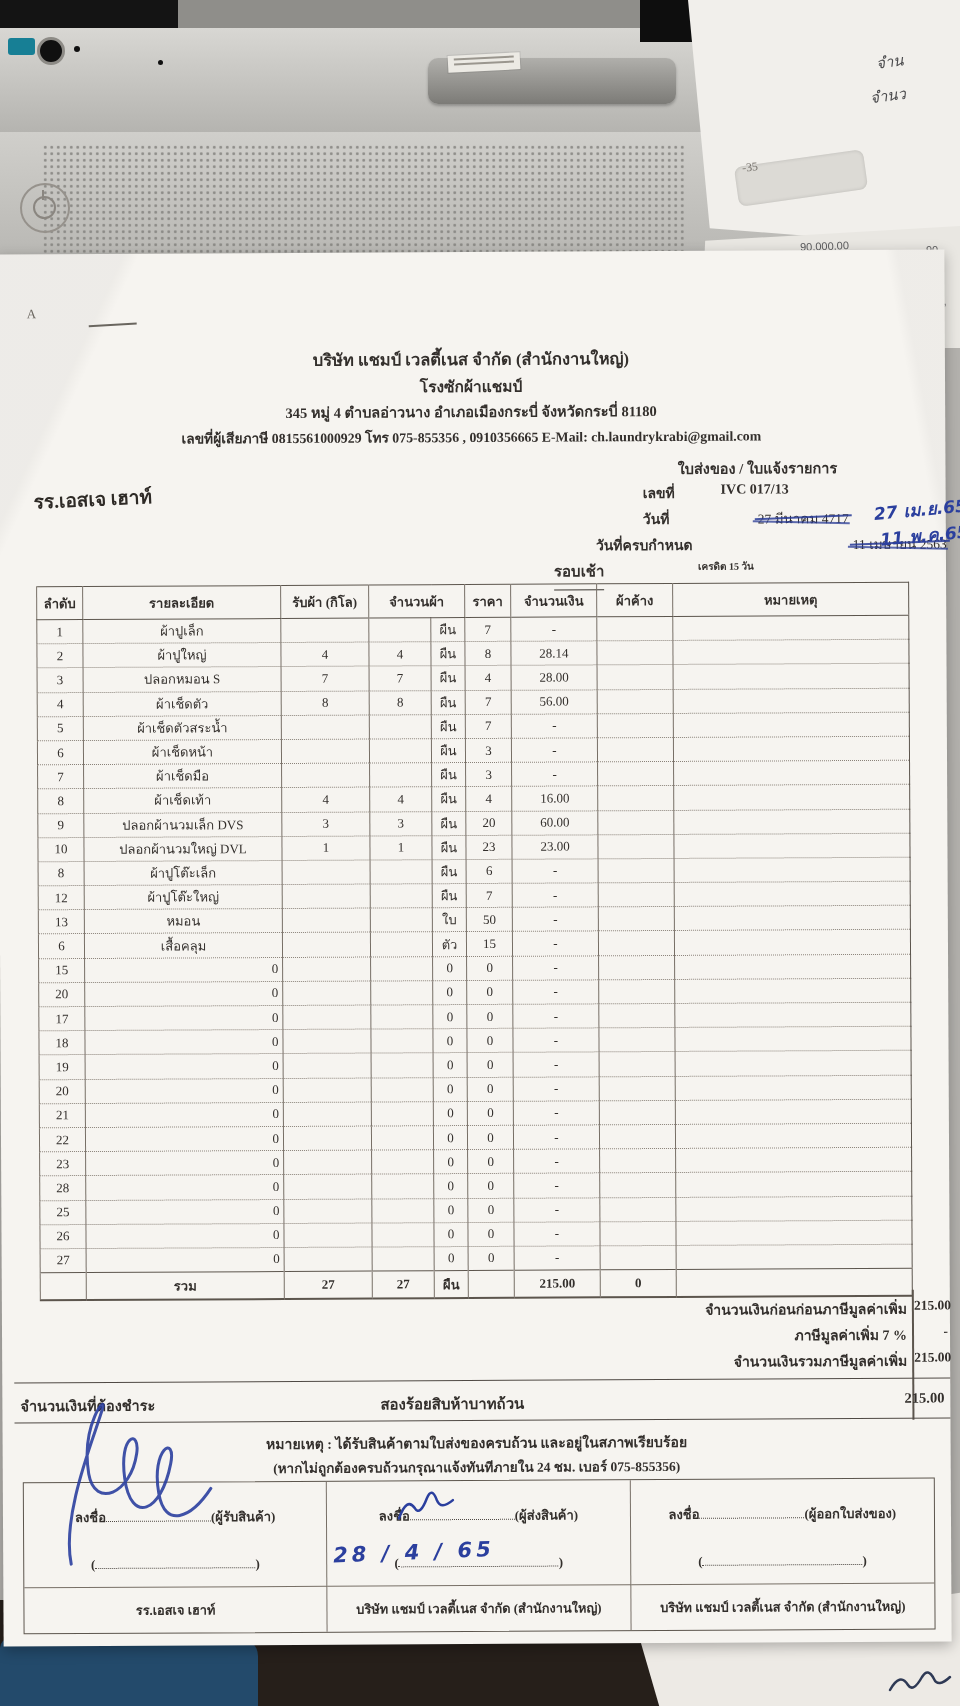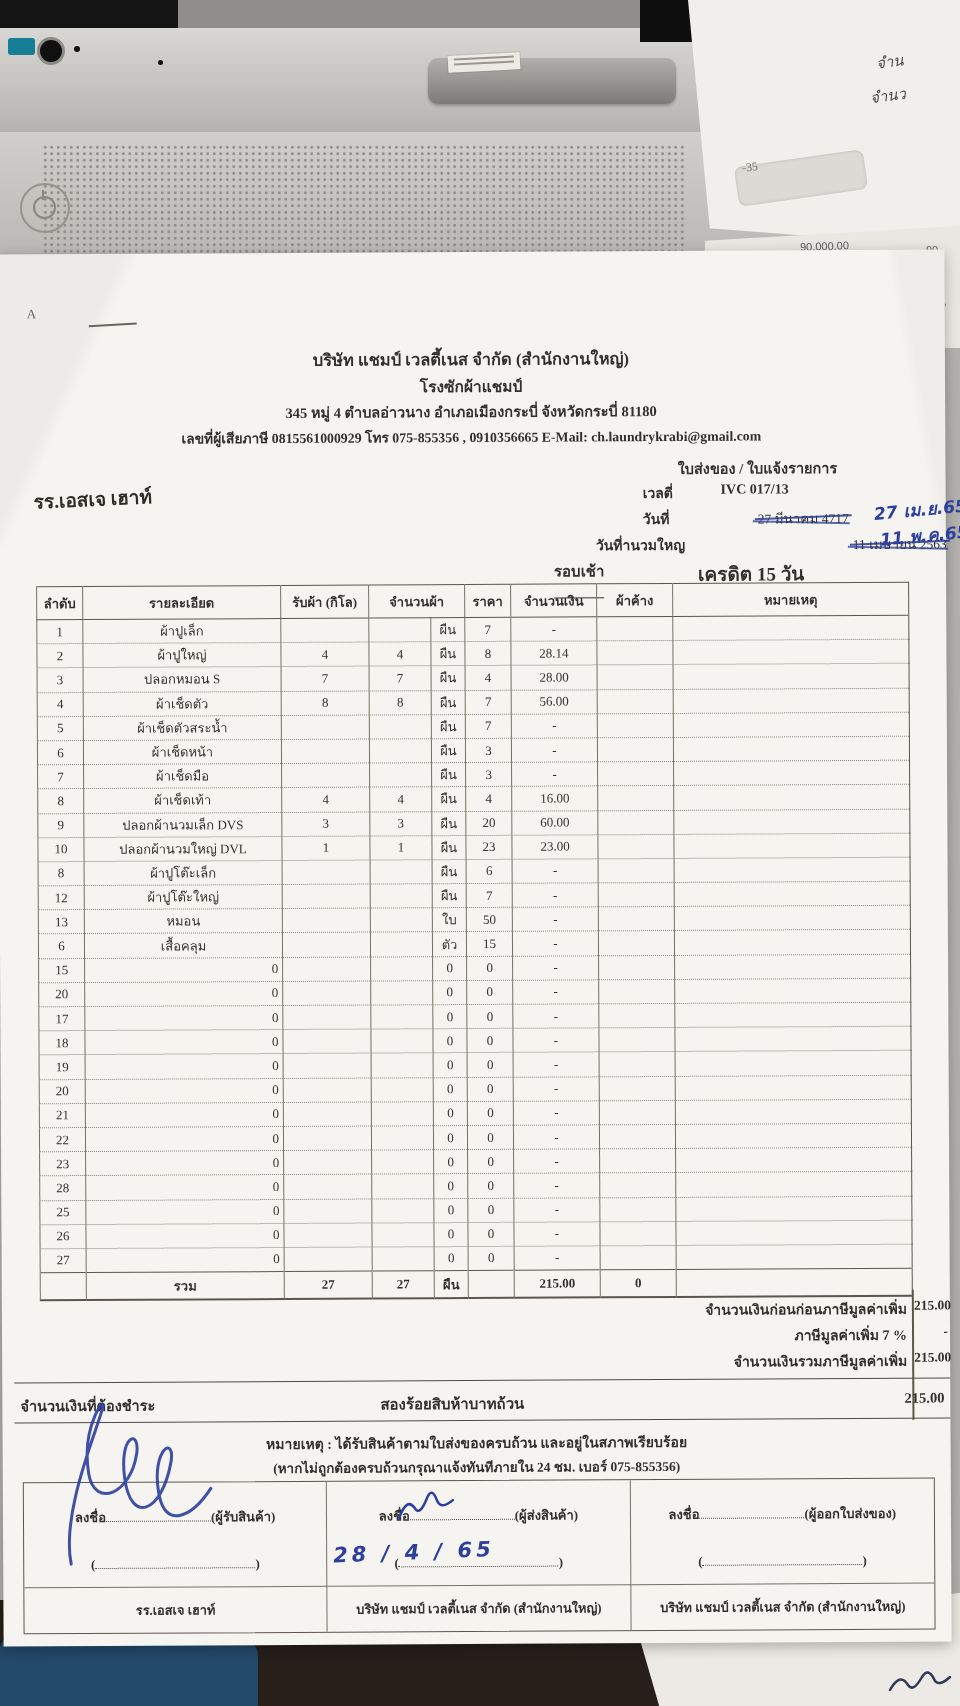--- a/index.html
+++ b/index.html
@@ -51,21 +51,21 @@
   .invoice .abs{color:#332f2c;}
   .ctr{left:0;width:100%;text-align:center;}
   .b{font-weight:bold;}
   .ink{color:#2b3f9e !important;font-family:"DejaVu Sans","Liberation Sans",sans-serif;
        font-style:italic;font-weight:bold;}
   .struck{position:relative;display:inline-block;color:#3a3a3a;}
   .struck::before{content:"";position:absolute;left:-3px;right:-3px;top:42%;
        border-top:2.5px solid rgba(39,58,150,.85);transform:rotate(-2deg);}
   .struck::after{content:"";position:absolute;left:-5px;right:-1px;top:62%;
        border-top:2px solid rgba(39,58,150,.75);transform:rotate(1.5deg);}
-  .underl{border-bottom:1.5px solid #3a3631;padding-bottom:14px;}
+  .underl{border-bottom:1.5px solid #3a3631;padding-bottom:6px;}
   
   table.inv{border-collapse:collapse;table-layout:fixed;width:872px;
             font-size:13px;color:#2e2a27;}
   table.inv th,table.inv td{border-left:1px solid #776f66;border-bottom:1px dotted #8a8279;
             padding:1px 3px;text-align:center;overflow:hidden;white-space:nowrap;height:21.2px;}
   table.inv{border:1.5px solid #5c554d;}
   table.inv th{border-bottom:1.5px solid #5c554d;height:30px;font-size:13px;}
   td.c-desc{text-align:left;padding-left:5px;}
   td.c-desc.zero{text-align:right;padding-right:4px;}
   td.c-unit{position:relative;}
@@ -141,33 +141,33 @@
   <span class="abs" style="left:30px;top:52px;color:#6a665f;font-size:13px;">A</span>
   <div class="abs" style="left:92px;top:70px;width:48px;border-top:2px solid #6a665f;transform:rotate(-3deg);"></div>
 
   <div class="abs ctr b" style="top:94px;font-size:16.5px;">บริษัท แชมป์ เวลตี้เนส จำกัด (สำนักงานใหญ่)</div>
   <div class="abs ctr b" style="top:122px;font-size:15.5px;">โรงซักผ้าแชมป์</div>
   <div class="abs ctr b" style="top:148px;font-size:14.5px;">345 หมู่ 4 ตำบลอ่าวนาง อำเภอเมืองกระบี่ จังหวัดกระบี่ 81180</div>
   <div class="abs ctr b" style="top:174px;font-size:13.8px;">เลขที่ผู้เสียภาษี 0815561000929 โทร 075-855356 , 0910356665 E-Mail: ch.laundrykrabi@gmail.com</div>
 
   <div class="abs b" style="left:610px;top:206px;width:300px;text-align:center;font-size:14.5px;">ใบส่งของ / ใบแจ้งรายการ</div>
 
-  <span class="abs b" style="left:645px;top:231px;font-size:14px;">เวลตี่</span>
+  <span class="abs b" style="left:645px;top:231px;font-size:14px;">เลขที่</span>
   <span class="abs b" style="left:723px;top:231px;font-size:14px;">IVC 017/13</span>
 
   <span class="abs b" style="left:645px;top:257px;font-size:14px;">วันที่</span>
   <span class="abs struck" style="left:760px;top:257px;font-size:13.5px;">27 มีนาคม 4717</span>
   <span class="abs ink" style="left:876px;top:246px;font-size:17px;transform:rotate(-5deg);white-space:nowrap;">27 เม.ย.65</span>
 
-  <span class="abs b" style="left:598px;top:283px;font-size:14px;">วันที่านวมใหญ</span>
+  <span class="abs b" style="left:598px;top:283px;font-size:14px;">วันที่ครบกำหนด</span>
   <span class="abs struck" style="left:760px;top:283px;font-size:13.5px;">11 เมษายน 2563</span>
   <span class="abs ink" style="left:882px;top:272px;font-size:17px;transform:rotate(-5deg);white-space:nowrap;">11 พ.ค.65</span>
 
   <span class="abs b underl" style="left:556px;top:308px;font-size:15px;">รอบเช้า</span>
-  <span class="abs b" style="left:700px;top:308px;font-size:19px;">เครดิต 15 วัน</span>
+  <span class="abs b" style="left:700px;top:308px;font-size:10px;">เครดิต 15 วัน</span>
 
   <span class="abs b" style="left:36px;top:230px;font-size:19px;transform:rotate(-2.5deg);color:#2e2a26;">รร.เอสเจ เฮาท์</span>
 
   
   <table class="inv abs" style="left:38px;top:332px;">
     <colgroup>
       <col class="w-no">
         <col class="w-desc">
         <col class="w-rec">
         <col class="w-qty">

